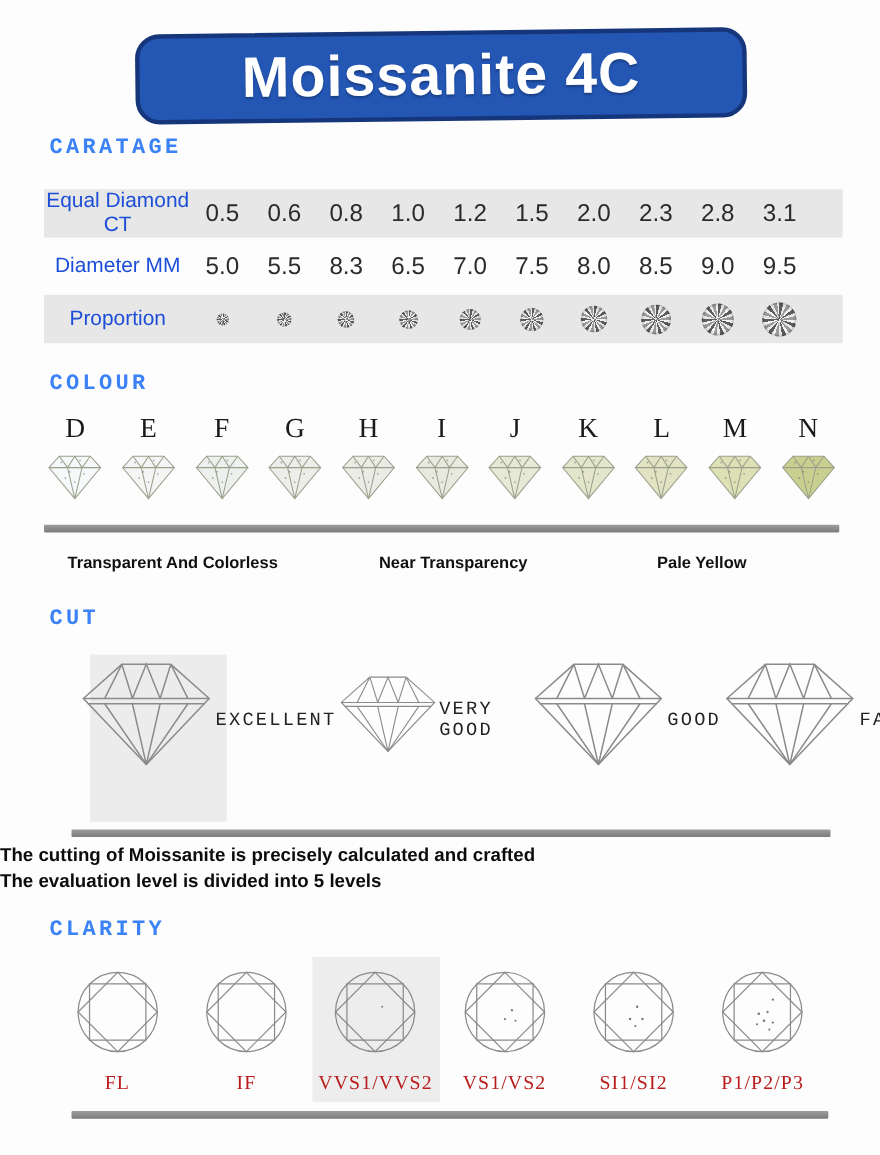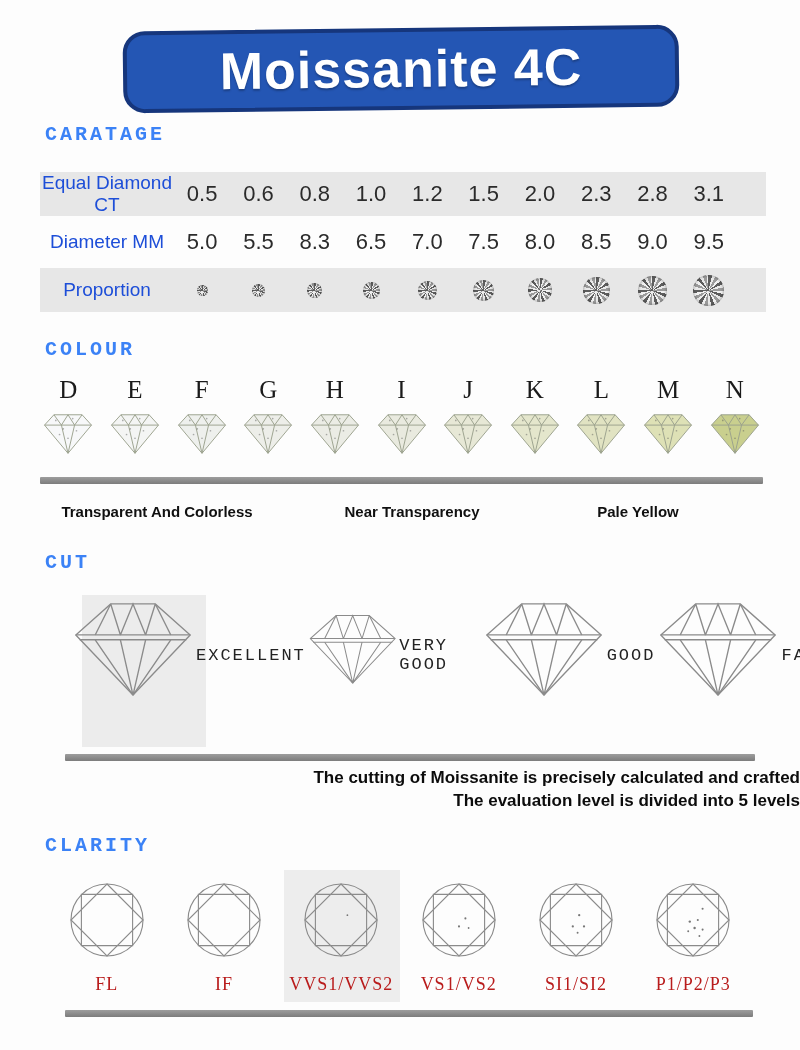--- a/index.html
+++ b/index.html
@@ -46,21 +46,21 @@
   .bar{position:absolute;height:7px;background:linear-gradient(#9d9d9d,#7c7c7c);border-radius:1px;}
 
   
   .cut-row{position:absolute;left:70px;top:598px;width:680px;display:flex;}
   .cut-item{flex:1;display:flex;flex-direction:row;align-items:center;position:relative;}
   .cut-item svg{width:126px;height:102px;}
   .cut-label{margin-top:12px;font-family:"Liberation Mono",monospace;font-size:17px;
     letter-spacing:2px;color:#222;}
   .cut-hl{position:absolute;left:82px;top:595px;width:124px;height:152px;background:#ececec;}
 
-  .note{position:absolute;left:0;width:800px;text-align:right;font-weight:bold;
+  .note{position:absolute;left:0;width:800px;text-align:left;font-weight:bold;
     font-size:17px;color:#0c0c0c;}
 
   
   .clarity-row{position:absolute;left:48px;top:880px;width:704px;display:flex;}
   .clarity-item{flex:1;display:flex;flex-direction:column;align-items:center;}
   .clarity-item svg{width:80px;height:80px;}
   .clarity-label{margin-top:14px;font-family:Liberation Serif, serif;font-size:18px;
     letter-spacing:1px;color:#b91c1c;}
   .clarity-hl{position:absolute;left:284px;top:870px;width:116px;height:132px;background:#ededed;}
 

